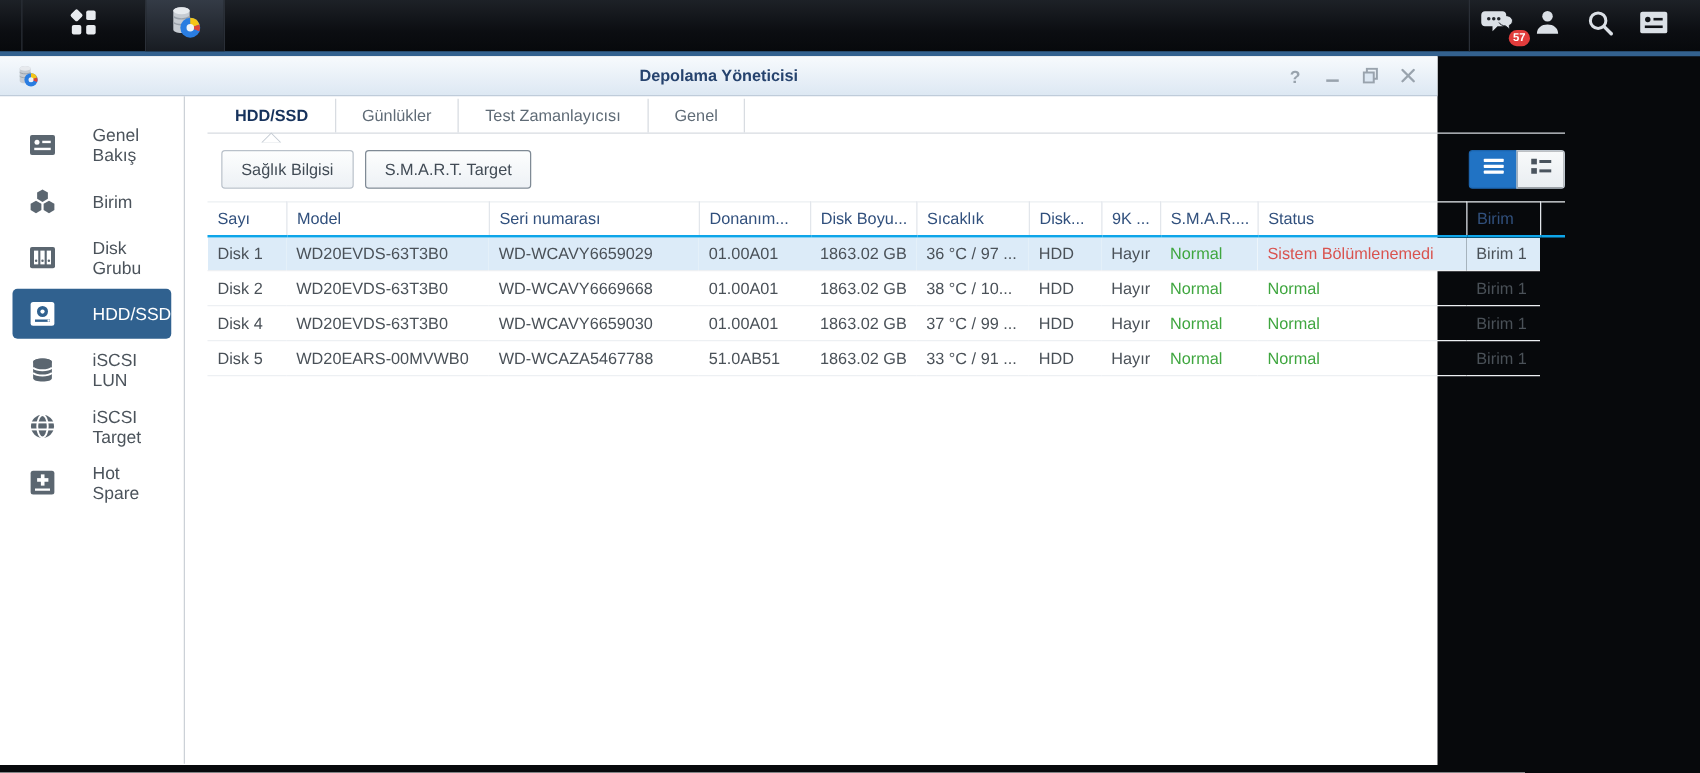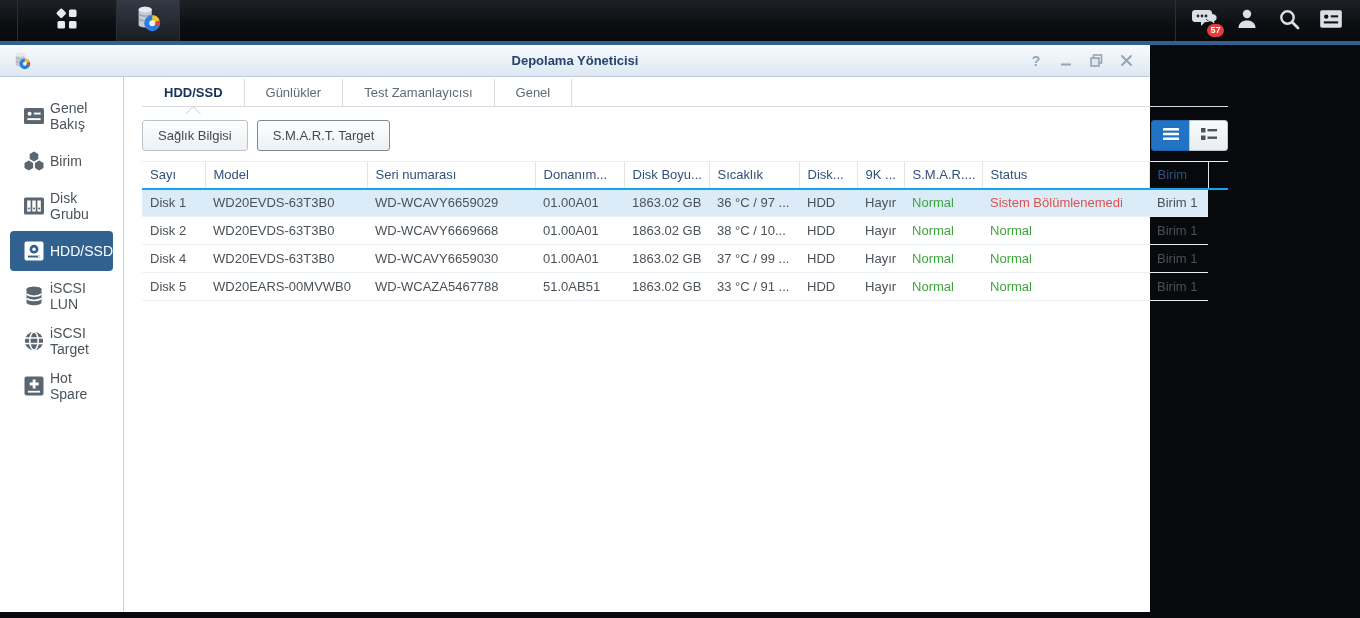--- a/index.html
+++ b/index.html
@@ -10,21 +10,21 @@
   .taskbar { position:absolute; top:0; left:0; width:1360px; height:45px;
     background:linear-gradient(#1d2127,#0c0e12 60%,#07090c);
     border-bottom:4px solid #33618f; display:flex; justify-content:space-between; }
   .tb-left { display:flex; height:41px; }
   .tb-spacer { width:18px; border-right:1px solid #2a2f37; }
   .tb-seg { display:flex; align-items:center; justify-content:center; cursor:pointer; }
   .tb-menu { width:99px; border-right:1px solid #2a2f37; }
   .tb-app { width:63px; border-right:1px solid #2a2f37;
     background:linear-gradient(#343b46,#181c22); }
   .tb-right { display:flex; align-items:center; height:41px; border-left:1px solid #2a2f37; padding:0 8px; }
-  .tb-icon { width:42px; height:39px; display:flex; align-items:center; justify-content:center;
+  .tb-icon { width:42px; height:39px; display:flex; align-items:center; 
     position:relative; color:#d9dee4; cursor:pointer; }
   .badge { position:absolute; right:2px; bottom:3px; background:#e23c3c; color:#fff;
     font-size:9px; font-weight:bold; line-height:13px; min-width:17px; text-align:center;
     border-radius:8px; padding:0 3px; }
 
   
   .window { position:absolute; top:45px; left:0; width:1150px; height:567px; background:#fff; }
   .titlebar { height:32px; background:linear-gradient(#f7fafd,#dde8f3);
     border-bottom:1px solid #bfccda; position:relative; display:flex; align-items:center; }
   .win-appicon { margin-left:12px; width:20px; height:20px; }
@@ -32,39 +32,39 @@
     font-weight:bold; color:#26436e; pointer-events:none; }
   .win-controls { margin-left:auto; display:flex; align-items:center; gap:14px; padding-right:16px; z-index:2; }
   .win-ctl { color:#99a3ad; font-size:14px; font-weight:bold; width:16px; height:16px;
     display:flex; align-items:center; justify-content:center; cursor:pointer; }
 
   .win-body { display:flex; height:534px; }
 
   
   .sidebar { width:239px; border-right:1px solid #ccd1d7; padding-top:14px; background:#fff; }
   .side-item { height:40px; margin:5px 10px; padding-left:12px; border-radius:4px;
-    display:flex; align-items:center; gap:4px; font-size:14px; color:#4b535b; cursor:pointer; }
+    display:flex; align-items:center; gap:28px; font-size:14px; color:#4b535b; cursor:pointer; }
   .side-item .si-icon { width:24px; height:24px; color:#5b6670; flex:none; }
   .side-item.active { background:#30618f; color:#fff; }
   .side-item.active .si-icon { color:#fff; }
 
   
   .content { flex:1; padding:0 18px; }
   .tabs { display:flex; margin-top:2px; border-bottom:1px solid #d8dce1; height:28px; }
   .tab { padding:0 21px; line-height:27px; font-size:13px; color:#5f6b76;
     border-right:1px solid #d8dce1; cursor:pointer; position:relative; }
   .tab:first-child { border-left:1px solid transparent; }
   .tab.active { color:#16325c; font-weight:bold; }
   .tab.active::before { content:""; position:absolute; bottom:-8px; left:50%; margin-left:-8px;
     border-left:8px solid transparent; border-right:8px solid transparent; border-bottom:8px solid #c3cad2; }
   .tab.active::after { content:""; position:absolute; bottom:-8px; left:50%; margin-left:-7px;
     border-left:7px solid transparent; border-right:7px solid transparent; border-bottom:7px solid #ffffff; }
 
   .toolbar { margin-top:13px; display:flex; justify-content:space-between; align-items:center; }
-  .tb-buttons { display:flex; gap:9px; }
+  .tb-buttons { display:flex; gap:9px;margin-left:11px; }
   .btn { height:31px; padding:0 15px; font-size:13px; color:#414b55;
     border:1px solid #b9c1ca; border-radius:3px;
     background:linear-gradient(#fdfefe,#edf1f5); cursor:pointer;
     font-family:"Liberation Sans", sans-serif; }
   .btn.focused { border-color:#7f8a95; }
   .btn.disabled { color:#b3bac2; border-color:#ccd3da; cursor:default; }
   .view-toggle { display:flex; }
   .vt { width:39px; height:31px; border:1px solid #bfc7cf;
     background:linear-gradient(#f8fafb,#e9edf1); display:flex; align-items:center;
     justify-content:center; cursor:pointer; color:#4a545e; }

